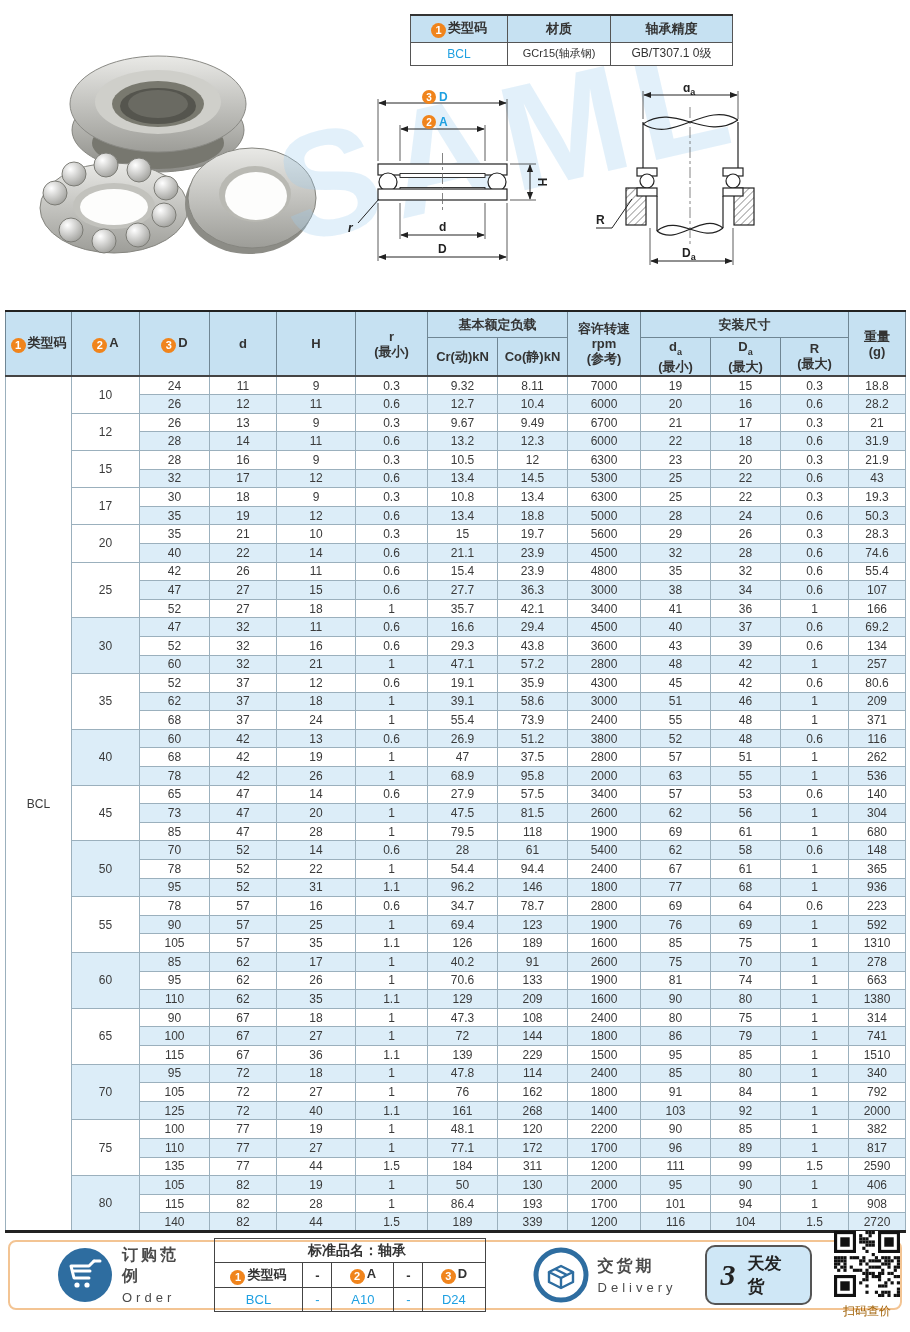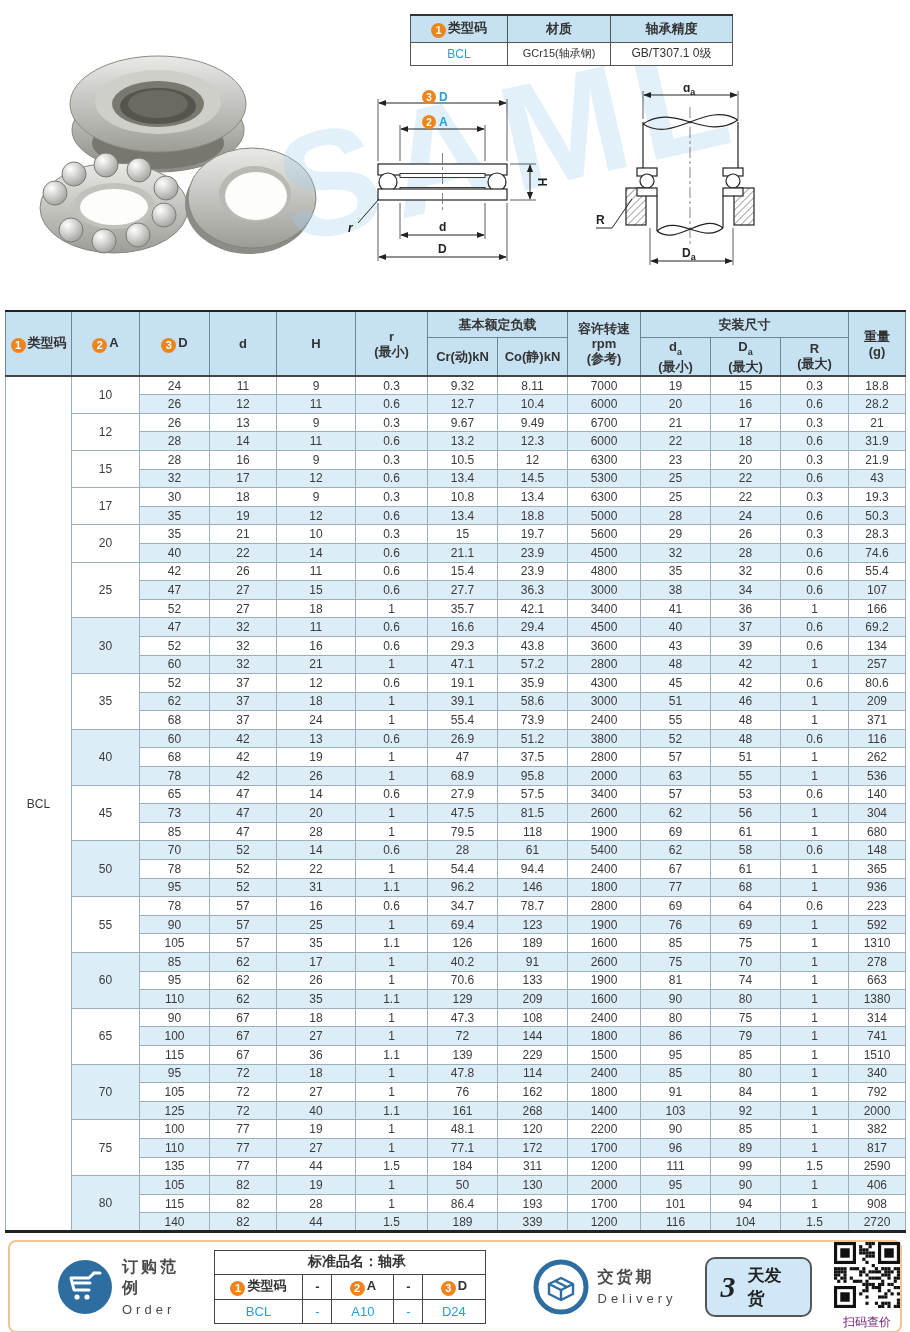--- a/index.html
+++ b/index.html
@@ -44,41 +44,41 @@
   .main-table thead tr:first-child th { height:26px; }
   .main-table thead tr:last-child th { height:36px; }
   .main-table thead { border-bottom:2px solid #444; }
   .main-table td { border:1px solid #9bb0bd; font-size:12px; text-align:center;
                    height:18.6px; padding:0; color:#3a3a3a; background:#fff; }
   .main-table tr.alt td { background:#dcedf8; }
   .main-table td.col-type, .main-table td.col-a { background:#fff; }
   .main-table sub { font-size:9px; }
 
   
-  .footer { position:absolute; left:8px; top:1240px; width:894px; height:93px;
+  .footer { position:absolute; left:8px; top:1240px; width:894px; height:70px;
             border:2px solid #f3c493; border-radius:8px; display:flex;
             align-items:center; z-index:6; background:#fff; }
   .icon-circle { flex:0 0 auto; }
   .ftext { margin:0 14px 0 8px; }
   .ftext .cn { font-size:16px; color:#4a4a4a; letter-spacing:3px; font-weight:bold; }
   .ftext .en { font-size:13px; color:#4a4a4a; letter-spacing:4px; margin-top:3px; }
   .order-table { border-collapse:collapse; margin-left:4px; }
   .order-table th, .order-table td { border:1.5px solid #444; text-align:center; font-size:13px; }
   .order-table th.title { font-size:14px; font-weight:bold; height:24px;padding-left:16px; }
   .order-table .hrow td { height:25px; font-weight:bold; }
   .order-table .vrow td { height:24px; }
   .order-table .oc1 { width:92px; } .order-table .od { width:30px; }
   .order-table .oc2 { width:64px; } .order-table .oc3 { width:64px; }
   .days-box { border:2px solid #555; border-radius:10px; background:#cfe7f6;
               display:flex; align-items:center; padding:5px 14px; margin-left:14px; }
   .days-box .num { font-family:"Liberation Serif","DejaVu Serif",serif; font-style:italic;
                    font-size:30px; font-weight:bold; color:#222; margin-right:12px; }
   .days-box .suffix { font-size:17px; font-weight:bold; color:#222; }
   .qr-wrap { margin-left:22px; text-align:center; }
-  .qr-wrap .cap { font-size:12px; margin-top:2px; color:#701a75; }
+  .qr-wrap .cap { font-size:12px; margin-top:2px; color:#a16207; }
   .mt40 { margin-left:46px; }
 </style>
 </head>
 <body>
 
 <div class="wm wm1">SAML</div>
 <div class="wm wm2">SAML</div>
 <div class="wm wm3">SAML</div>
 
 <svg class="photo" width="315" height="268" viewBox="0 0 315 268">

